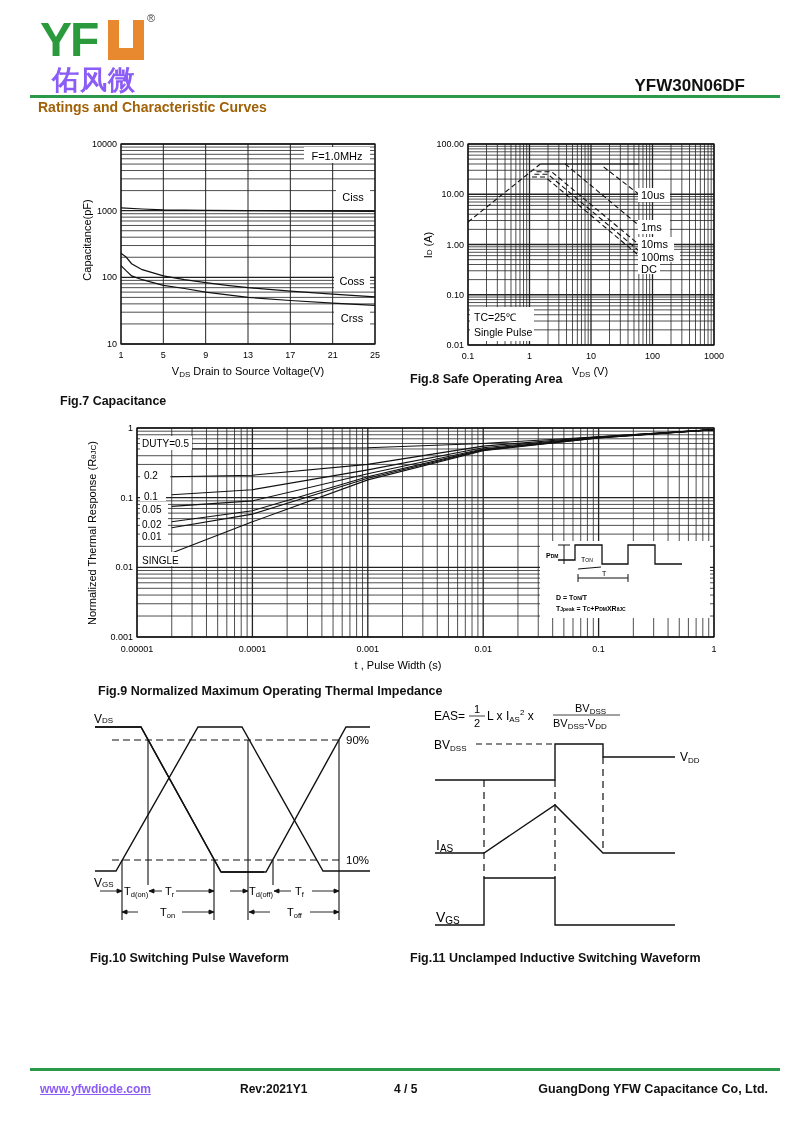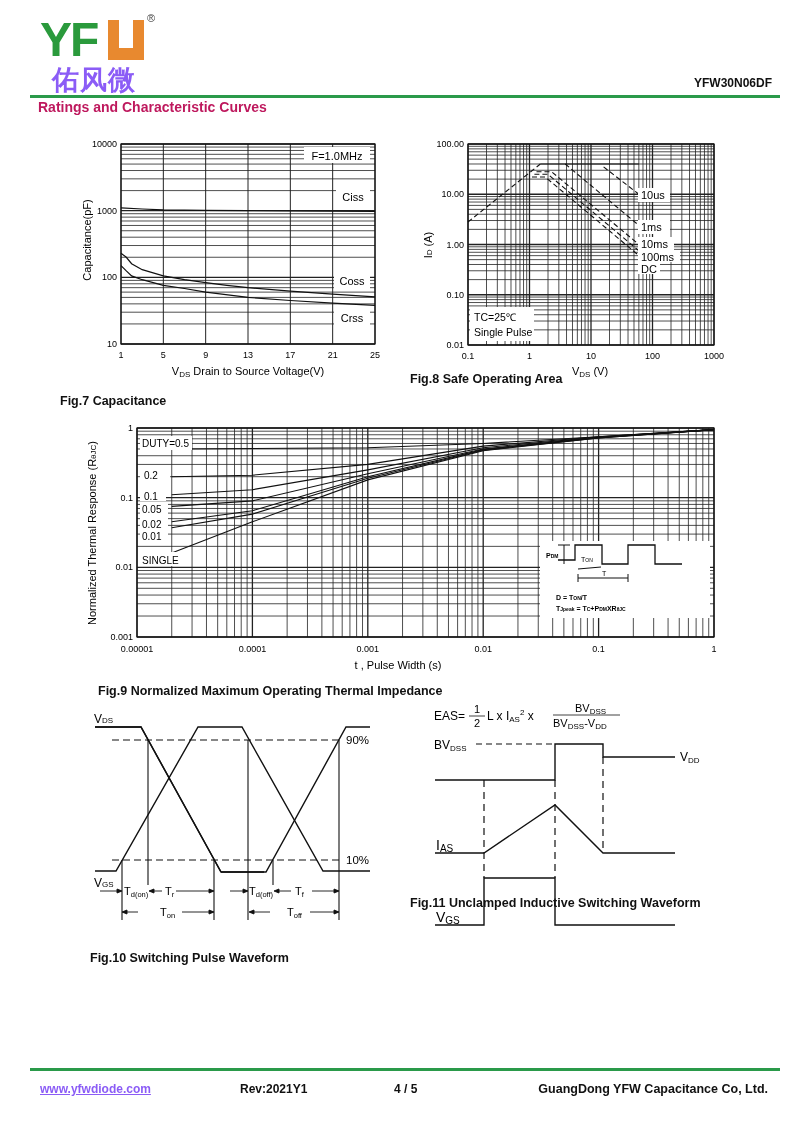--- a/index.html
+++ b/index.html
@@ -3,23 +3,23 @@
 <meta charset="utf-8">
 <style>
   html, body { margin:0; padding:0; background:#fff; }
   body { width:800px; height:1130px; position:relative; overflow:hidden; font-family:"Liberation Sans", sans-serif; color:#111; }
   .abs { position:absolute; }
   .logo-yf { left:40px; top:16px; font-family:"Liberation Sans", sans-serif; font-weight:bold; font-size:48px; color:#2a9a3c; letter-spacing:-2px; line-height:48px; }
   .logo-u { left:108px; top:20px; width:36px; height:40px; background:#e8892f; }
   .logo-u-inner { left:119px; top:20px; width:14px; height:28px; background:#fff; }
   .logo-reg { left:147px; top:12px; font-size:11px; color:#444; }
   .logo-cn { left:52px; top:62px; font-size:27px; font-weight:bold; color:#8b5cf6; letter-spacing:1px; font-family:"DejaVu Sans", sans-serif; }
-  .part-no { right:28px; top:76px; font-size:12px; font-weight:bold; color:#111; }
+  .part-no { right:55px; top:76px; font-size:17px; font-weight:bold; color:#111; }
   .hdr-line { left:30px; top:95px; width:750px; height:3px; background:#2a9a4a; }
-  .section-title { left:38px; top:99px; font-size:14px; font-weight:bold; color:#be185d; }
+  .section-title { left:38px; top:99px; font-size:14px; font-weight:bold; color:#a16207; }
   .fig-cap { font-size:12.5px; font-weight:bold; color:#111; }
   svg text { font-family:"Liberation Sans", sans-serif; }
   .ftr-line { left:30px; top:1068px; width:750px; height:3px; background:#2a9a4a; }
   .ftr { top:1082px; font-size:12px; font-weight:bold; }
   .ftr-link { left:40px; color:#8b5cf6; text-decoration:underline; }
   .ftr-rev { left:240px; }
   .ftr-page { left:394px; }
   .ftr-co { right:32px; font-size:12.5px; }
 </style>
 </head>
@@ -430,19 +430,19 @@
   <g stroke="#111" stroke-width="1.2" stroke-dasharray="7,5">
     <line x1="74" y1="80" x2="74" y2="178"></line>
     <line x1="145" y1="80" x2="145" y2="178"></line>
     <line x1="193" y1="57" x2="193" y2="153"></line>
   </g>
   <text x="24" y="49" font-size="12"><tspan>BV</tspan><tspan font-size="8" dy="2">DSS</tspan></text>
   <text x="270" y="61" font-size="12"><tspan>V</tspan><tspan font-size="8" dy="2">DD</tspan></text>
   <text x="26" y="150" font-size="14"><tspan>I</tspan><tspan font-size="10" dy="2">AS</tspan></text>
   <text x="26" y="222" font-size="14"><tspan>V</tspan><tspan font-size="10" dy="2">GS</tspan></text>
 </svg>
-<div class="abs fig-cap" style="left:410px;top:896px;width:340px">Fig.11 Unclamped Inductive Switching Waveform</div>
+<div class="abs fig-cap" style="left:410px;top:951px;width:340px">Fig.11 Unclamped Inductive Switching Waveform</div>
 
 <div class="abs ftr-line"></div>
 <a class="abs ftr ftr-link">www.yfwdiode.com</a>
 <div class="abs ftr ftr-rev">Rev:2021Y1</div>
 <div class="abs ftr ftr-page">4 / 5</div>
 <div class="abs ftr ftr-co">GuangDong YFW Capacitance Co, Ltd.</div>
 
 </body></html>

